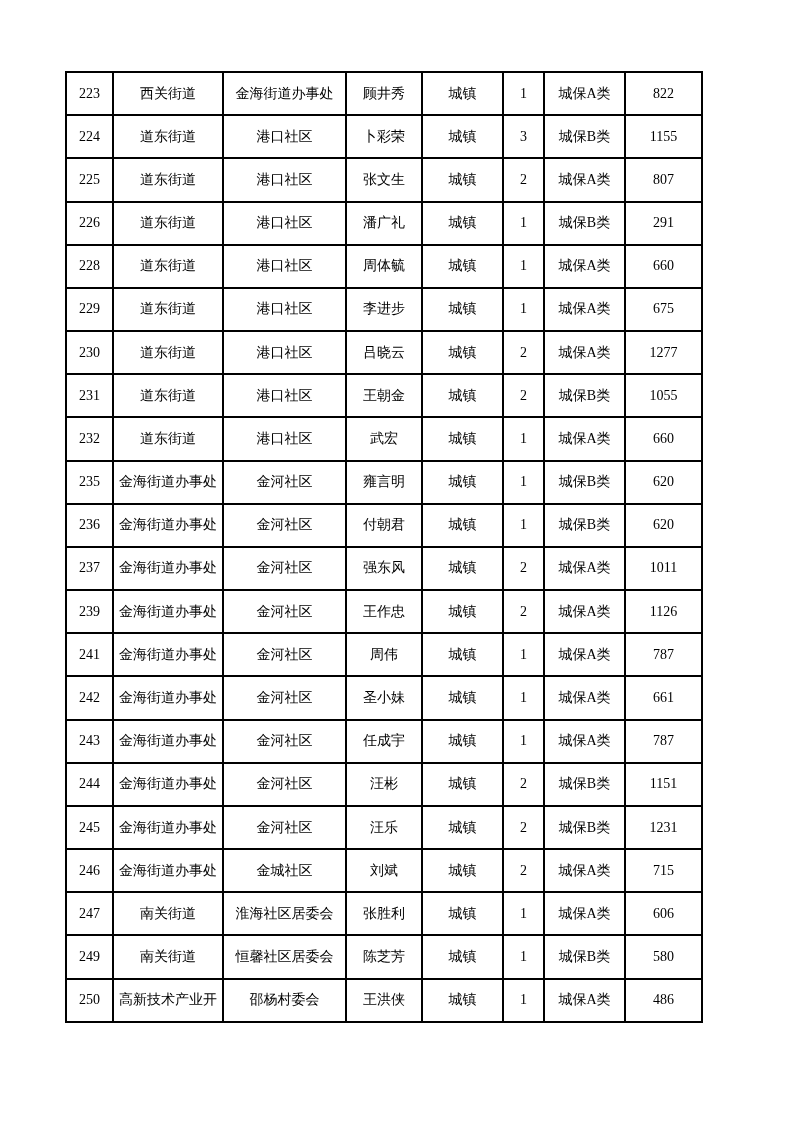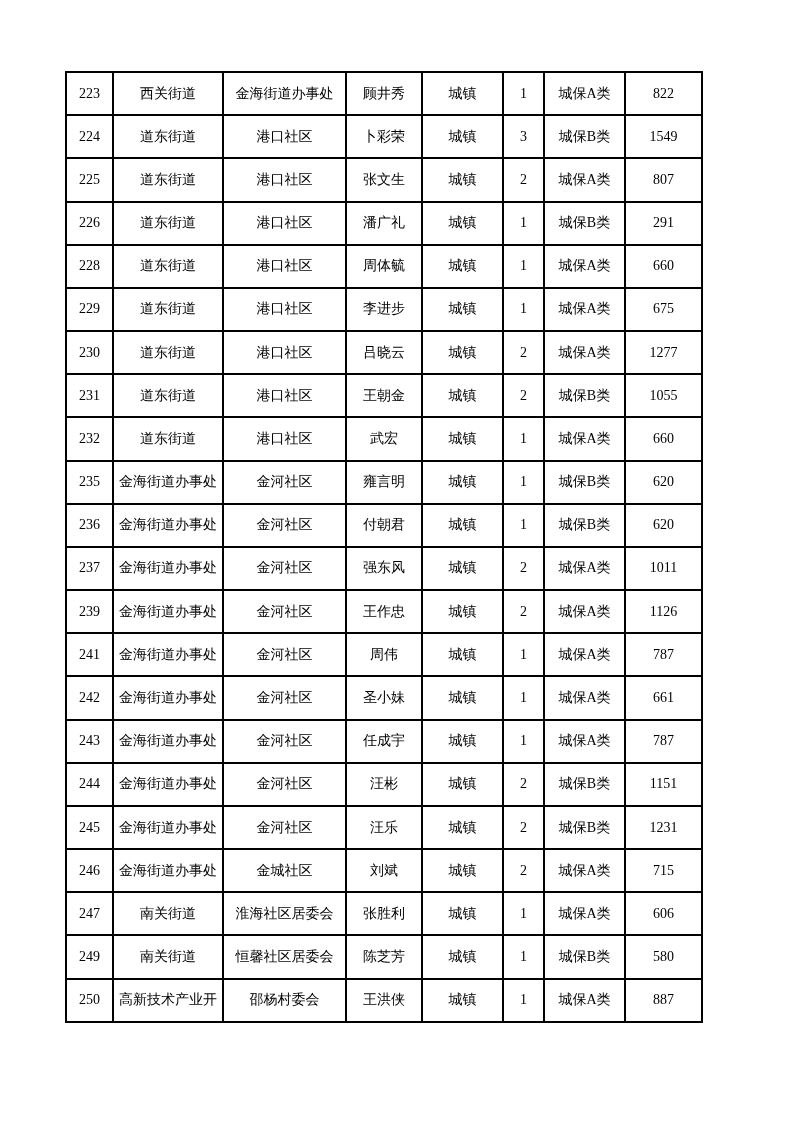--- a/index.html
+++ b/index.html
@@ -71,21 +71,21 @@
           <td>822</td>
         </tr>
         <tr>
           <td>224</td>
           <td>道东街道</td>
           <td>港口社区</td>
           <td>卜彩荣</td>
           <td>城镇</td>
           <td>3</td>
           <td>城保B类</td>
-          <td>1549</td>
+          <td>1155</td>
         </tr>
         <tr>
           <td>225</td>
           <td>道东街道</td>
           <td>港口社区</td>
           <td>张文生</td>
           <td>城镇</td>
           <td>2</td>
           <td>城保A类</td>
           <td>807</td>
@@ -271,17 +271,17 @@
           <td>580</td>
         </tr>
         <tr>
           <td>250</td>
           <td>高新技术产业开</td>
           <td>邵杨村委会</td>
           <td>王洪侠</td>
           <td>城镇</td>
           <td>1</td>
           <td>城保A类</td>
-          <td>887</td>
+          <td>486</td>
         </tr>
       </tbody>
   </table>
 </div>
 
 </body></html>

